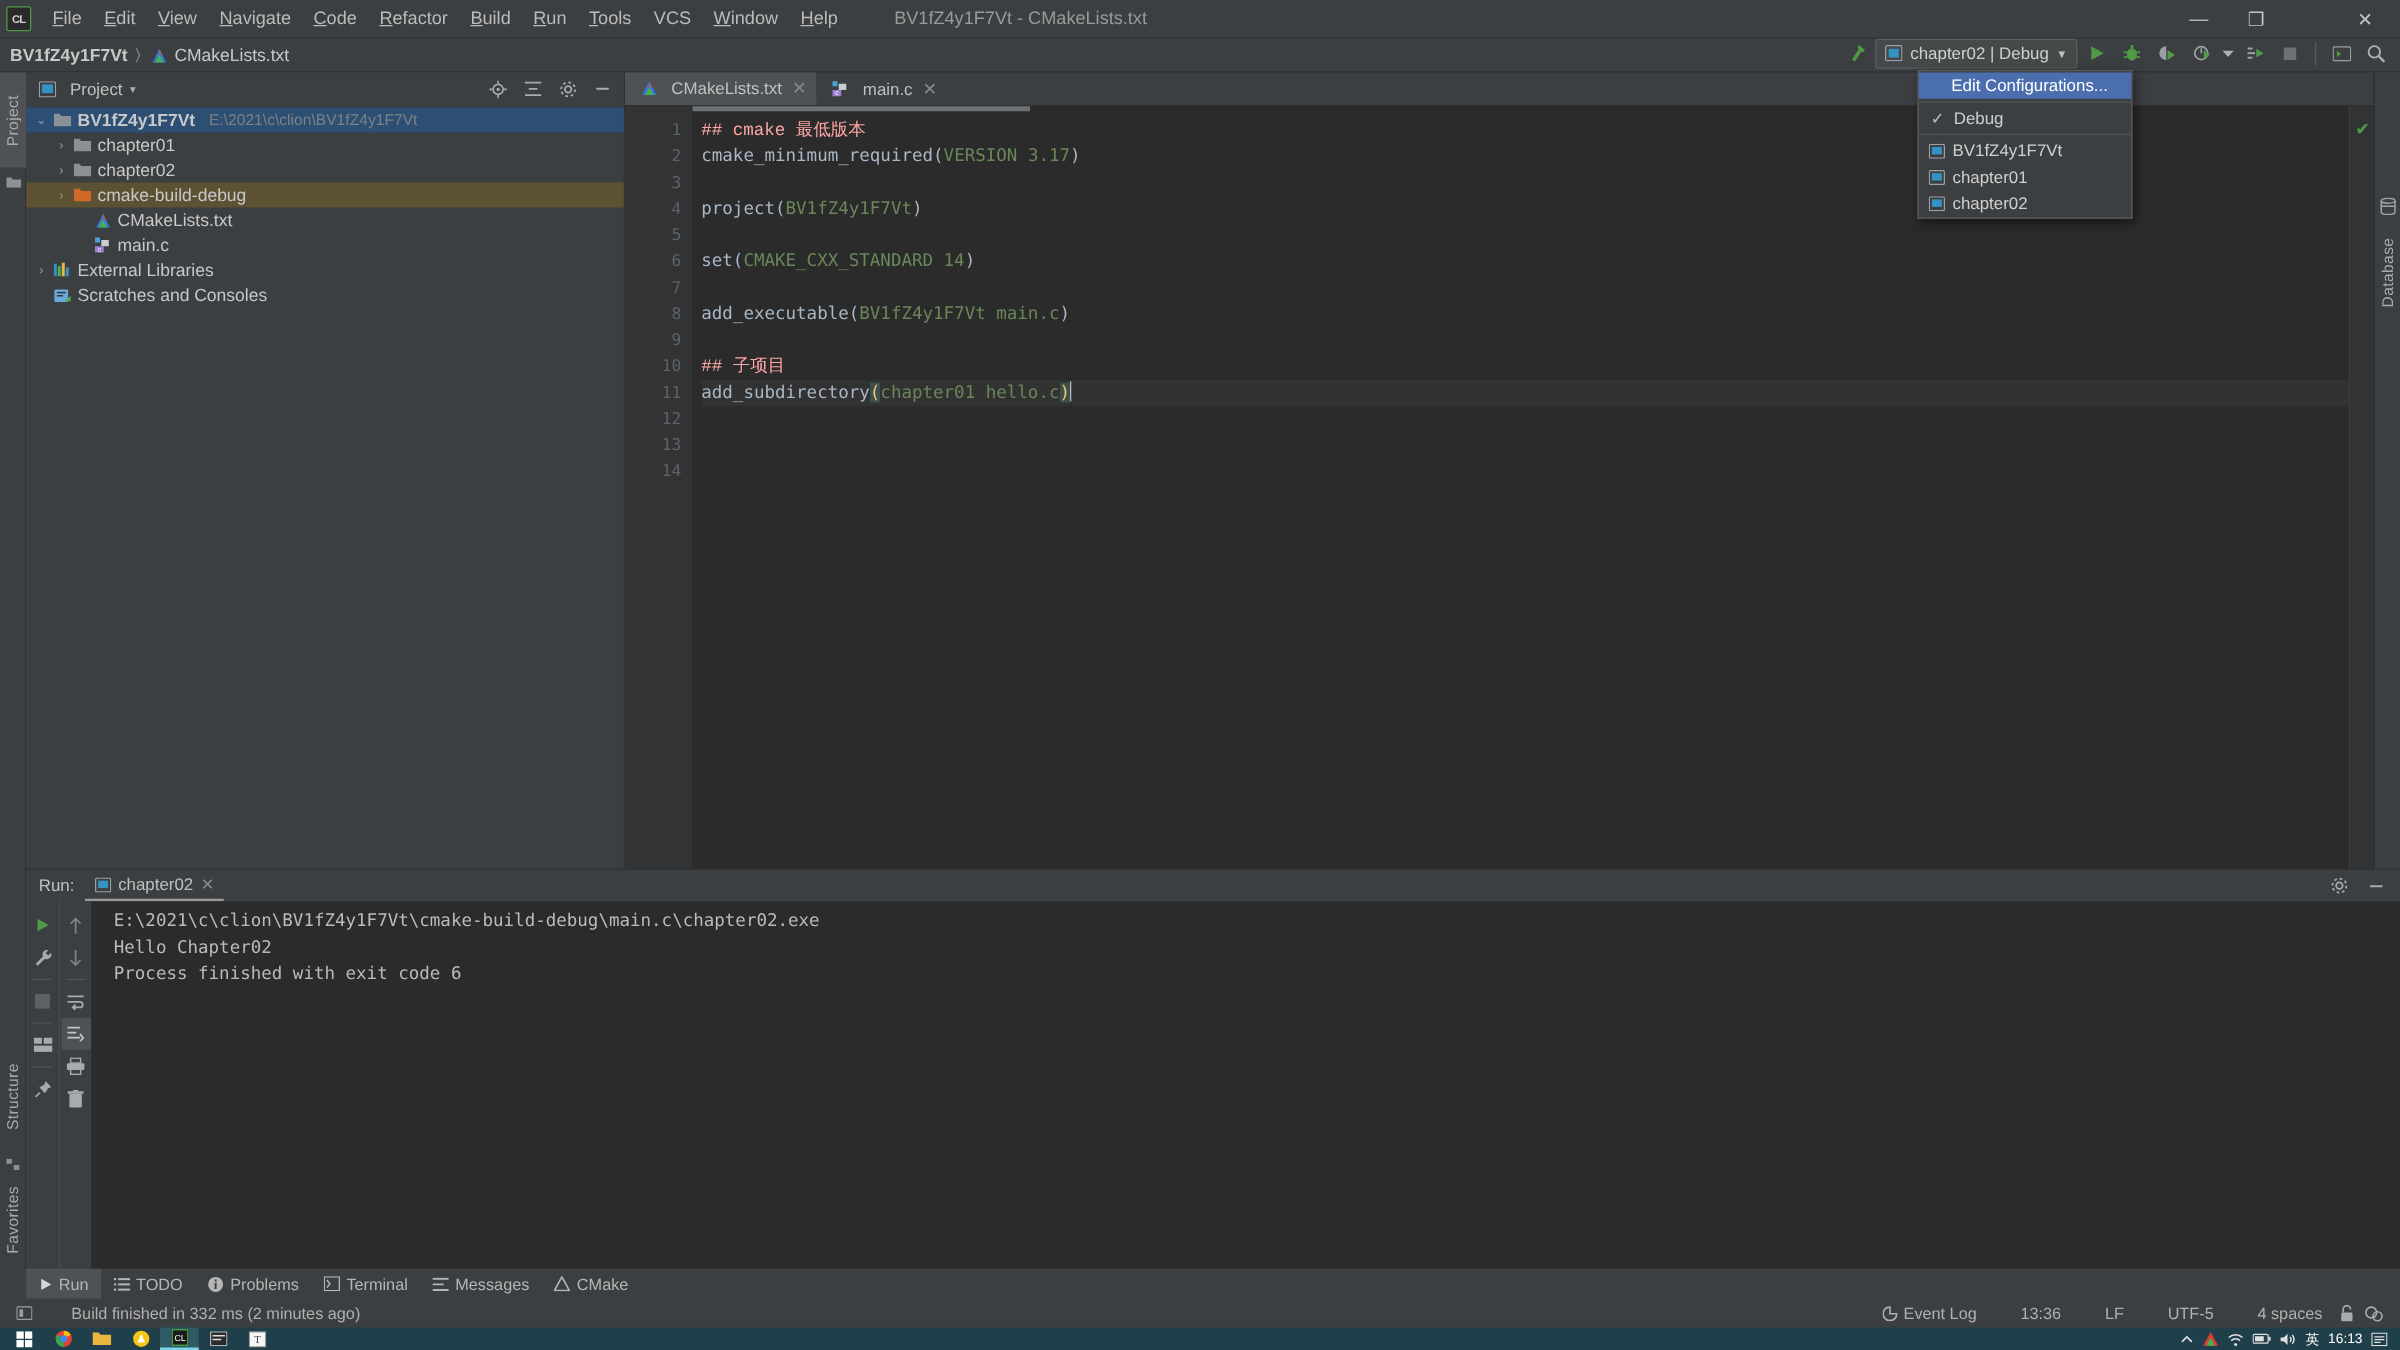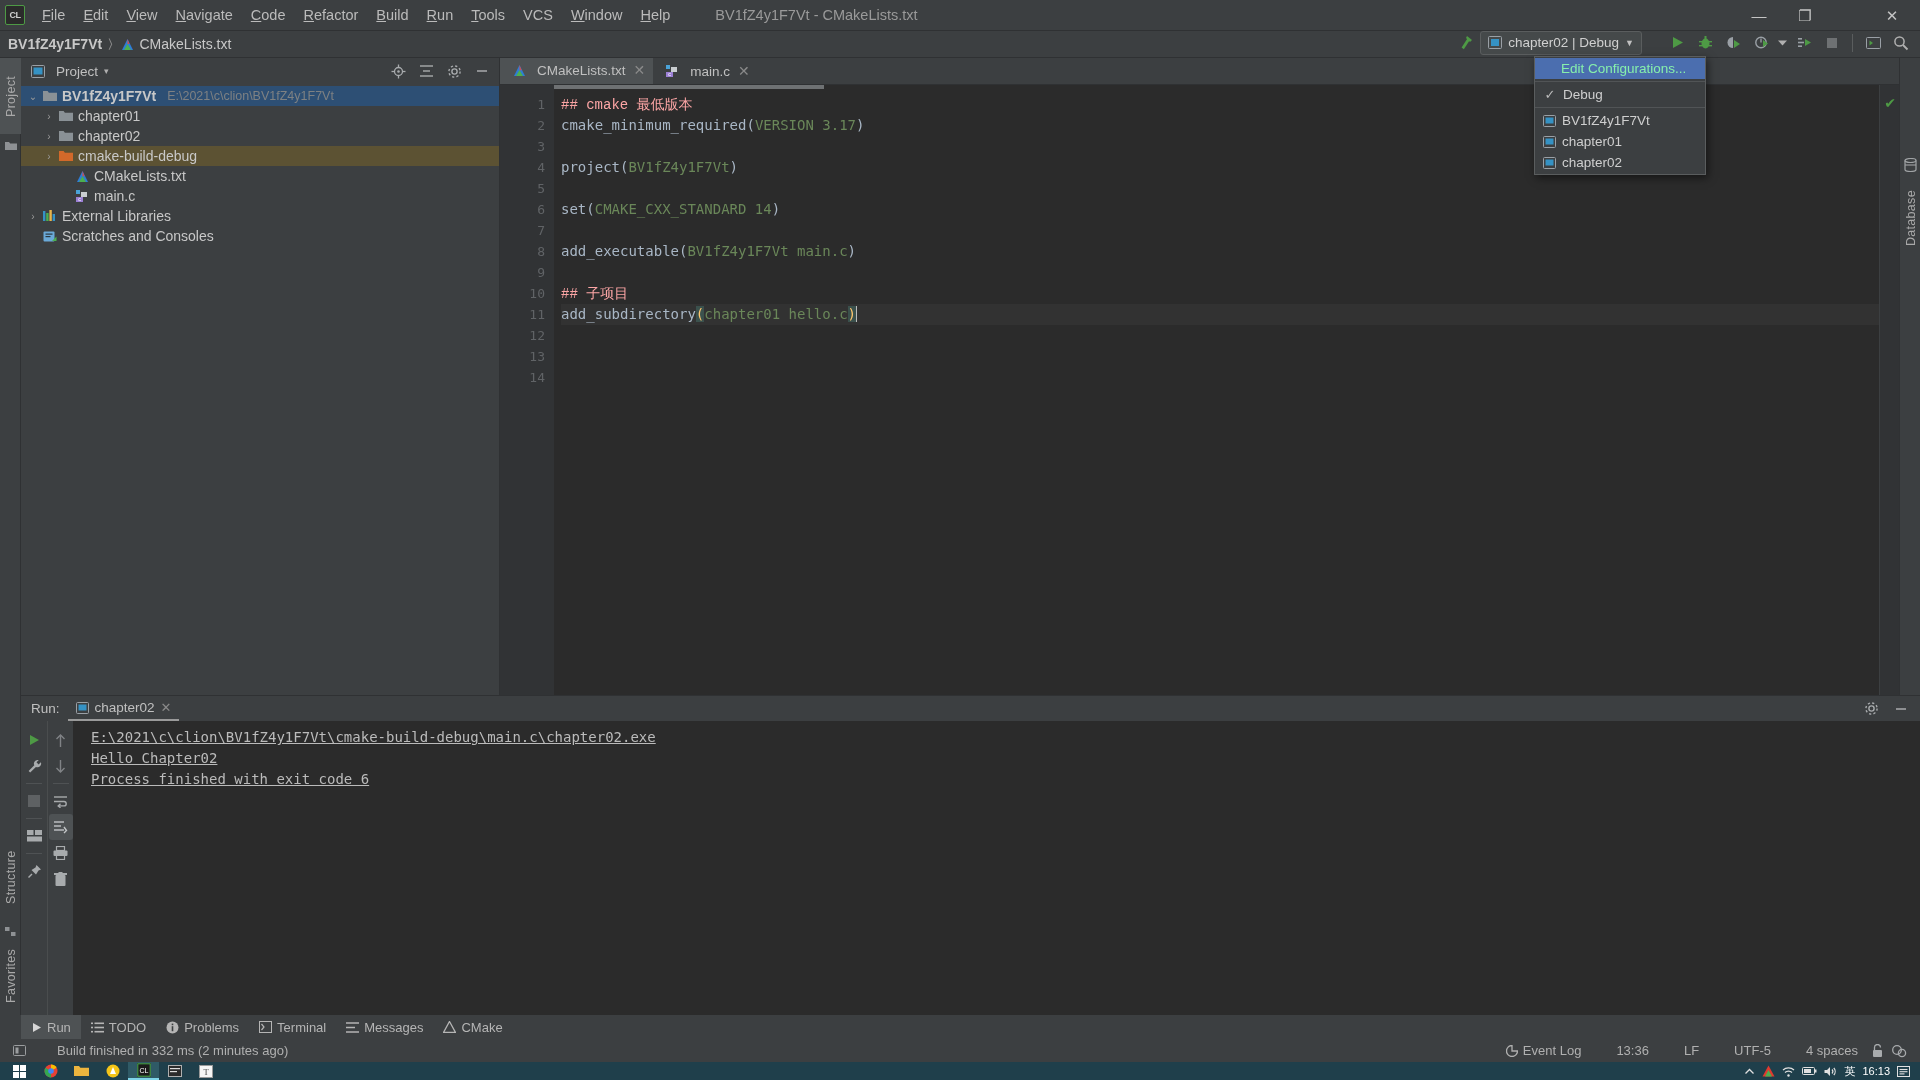--- a/index.html
+++ b/index.html
@@ -54,39 +54,39 @@
     position: absolute; top: 27px; left: 0; width: 1920px; height: 31px;
     display: flex; align-items: center; justify-content: flex-end;
     padding-right: 6px; gap: 2px;
   }
   .tb-icon {
     width: 26px; height: 24px; display: flex; align-items: center;
     justify-content: center;
   }
   .run-config {
     display: flex; align-items: center; gap: 6px;
-    height: 24px; padding: 0 7px; margin-right: 20px;
+    height: 24px; padding: 0 7px; margin-right: 0;
     background: #45494a; border: 1px solid #5a5d5e; border-radius: 3px;
     font-size: 13.5px; color: #d0d0d0; white-space: nowrap;
   }
   .tb-sep { width: 1px; height: 18px; background: #5a5d5e; margin: 0 5px; }
 
   
   .rc-popup {
     position: absolute; left: 1534px; top: 56px; width: 172px;
     background: #3c3f41; border: 1px solid #5a5d5e;
     box-shadow: 2px 3px 8px rgba(0,0,0,.5); z-index: 60;
     padding: 1px 0;
   }
   .rc-item {
     display: flex; align-items: center; gap: 6px;
     height: 21px; padding: 0 6px 0 8px; font-size: 13.5px; color: #cfcfcf;
     white-space: nowrap;
   }
-  .rc-item.sel { background: #4b6eaf; color: #86efac; }
+  .rc-item.sel { background: #4b6eaf; color: #ffffff; }
   .rc-item.edit { padding-left: 26px; }
   .rc-sep { height: 1px; background: #515456; margin: 2px 0; }
   .rc-check { width: 14px; text-align: center; color: #bbbbbb; font-size: 13px; }
 
   
   .leftstrip {
     position: absolute; top: 58px; left: 0; width: 21px; bottom: 40px;
     background: #3c3f41; border-right: 1px solid #2f3133;
   }
   .vtab {
@@ -199,21 +199,21 @@
     align-items: center; padding-top: 6px; flex: 0 0 26px;
     border-left: 1px solid #4a4d4e;
   }
   .gic { width: 24px; height: 26px; display: flex; align-items: center; justify-content: center; color: #a0a0a0; }
   .gic.pressed { background: #4e5254; border-radius: 3px; }
   .gsep { width: 16px; height: 1px; background: #4f5254; margin: 4px 0; }
   .console {
     flex: 1; background: #2b2b2b; padding: 6px 0 0 18px;
     font-family: "DejaVu Sans Mono", monospace; font-size: 14px; color: #bbbbbb;
   }
-  .console div { height: 21px; line-height: 21px; white-space: pre; text-decoration: underline; }
+  .console div { height: 21px; line-height: 21px; white-space: pre; }
 
   
   .bottombar {
     position: absolute; left: 0; right: 0; top: 1015px; height: 24px;
     background: #3c3f41; display: flex; align-items: center; padding-left: 21px;
   }
   .btab {
     display: flex; align-items: center; gap: 5px; height: 24px; padding: 0 10px;
     font-size: 13px; color: #b5b5b5; white-space: nowrap;
   }

